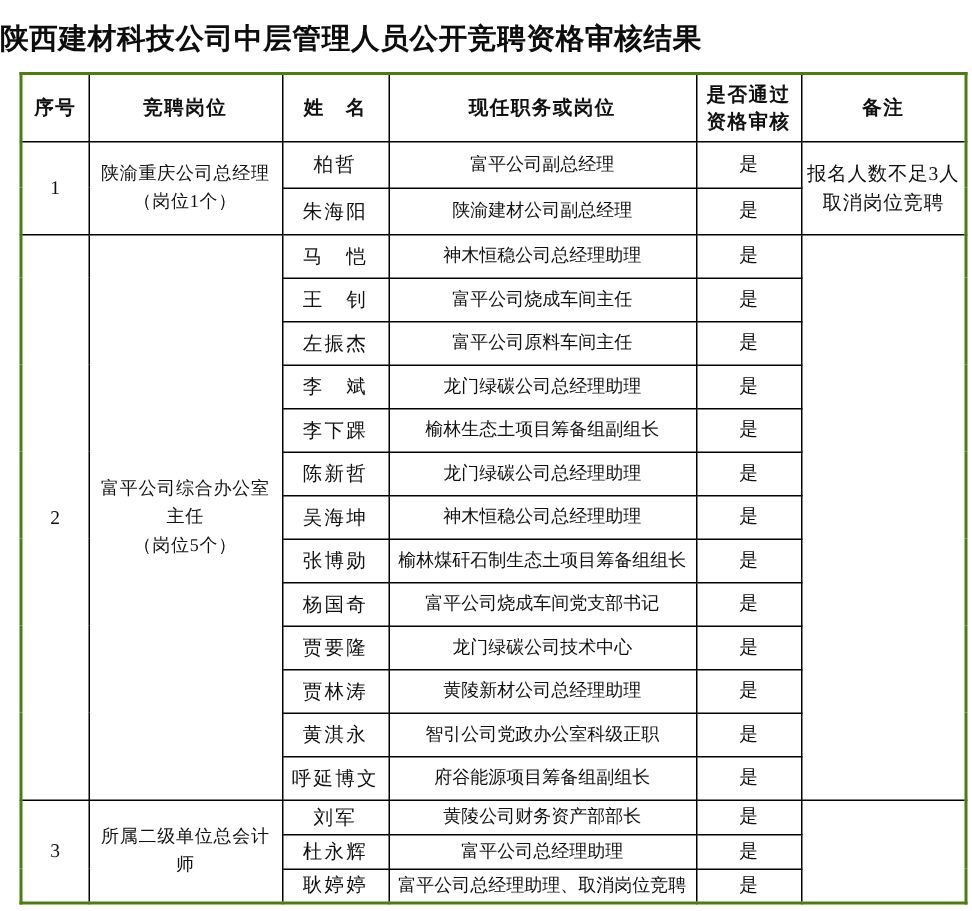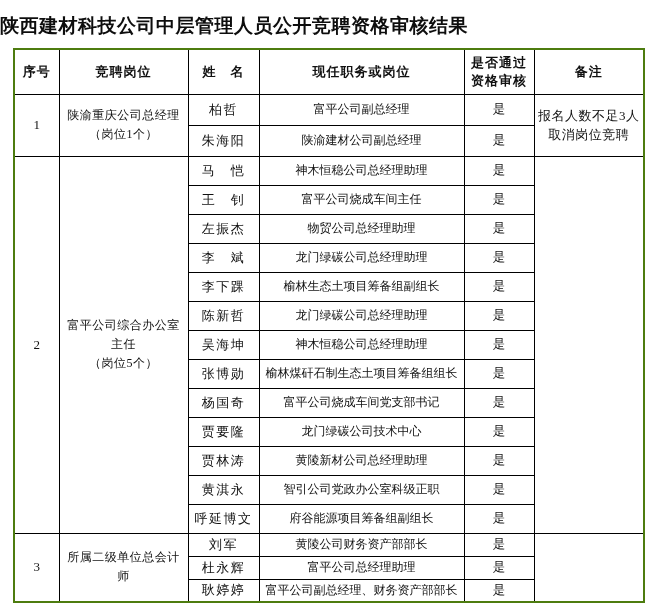--- a/index.html
+++ b/index.html
@@ -139,21 +139,21 @@
     <td class="pass-cell">是</td>
     <td class="remark-cell" rowspan="13"></td>
   </tr>
   <tr class="s2">
     <td class="name-cell">王　钊</td>
     <td class="cur-cell">富平公司烧成车间主任</td>
     <td class="pass-cell">是</td>
   </tr>
   <tr class="s2">
     <td class="name-cell">左振杰</td>
-    <td class="cur-cell">物贸公司总经理助理</td>
+    <td class="cur-cell">富平公司原料车间主任</td>
     <td class="pass-cell">是</td>
   </tr>
   <tr class="s2">
     <td class="name-cell">李　斌</td>
     <td class="cur-cell">龙门绿碳公司总经理助理</td>
     <td class="pass-cell">是</td>
   </tr>
   <tr class="s2">
     <td class="name-cell">李下踝</td>
     <td class="cur-cell">榆林生态土项目筹备组副组长</td>
@@ -210,17 +210,17 @@
     <td class="pass-cell">是</td>
     <td class="remark-cell" rowspan="3"></td>
   </tr>
   <tr class="s3">
     <td class="name-cell">杜永辉</td>
     <td class="cur-cell">富平公司总经理助理</td>
     <td class="pass-cell">是</td>
   </tr>
   <tr class="s3">
     <td class="name-cell">耿婷婷</td>
-    <td class="cur-cell">富平公司副总经理、财务资产部部长</td>
+    <td class="cur-cell">富平公司总经理助理、取消岗位竞聘</td>
     <td class="pass-cell">是</td>
   </tr>
 </tbody>
   </table>
 
 </body></html>

